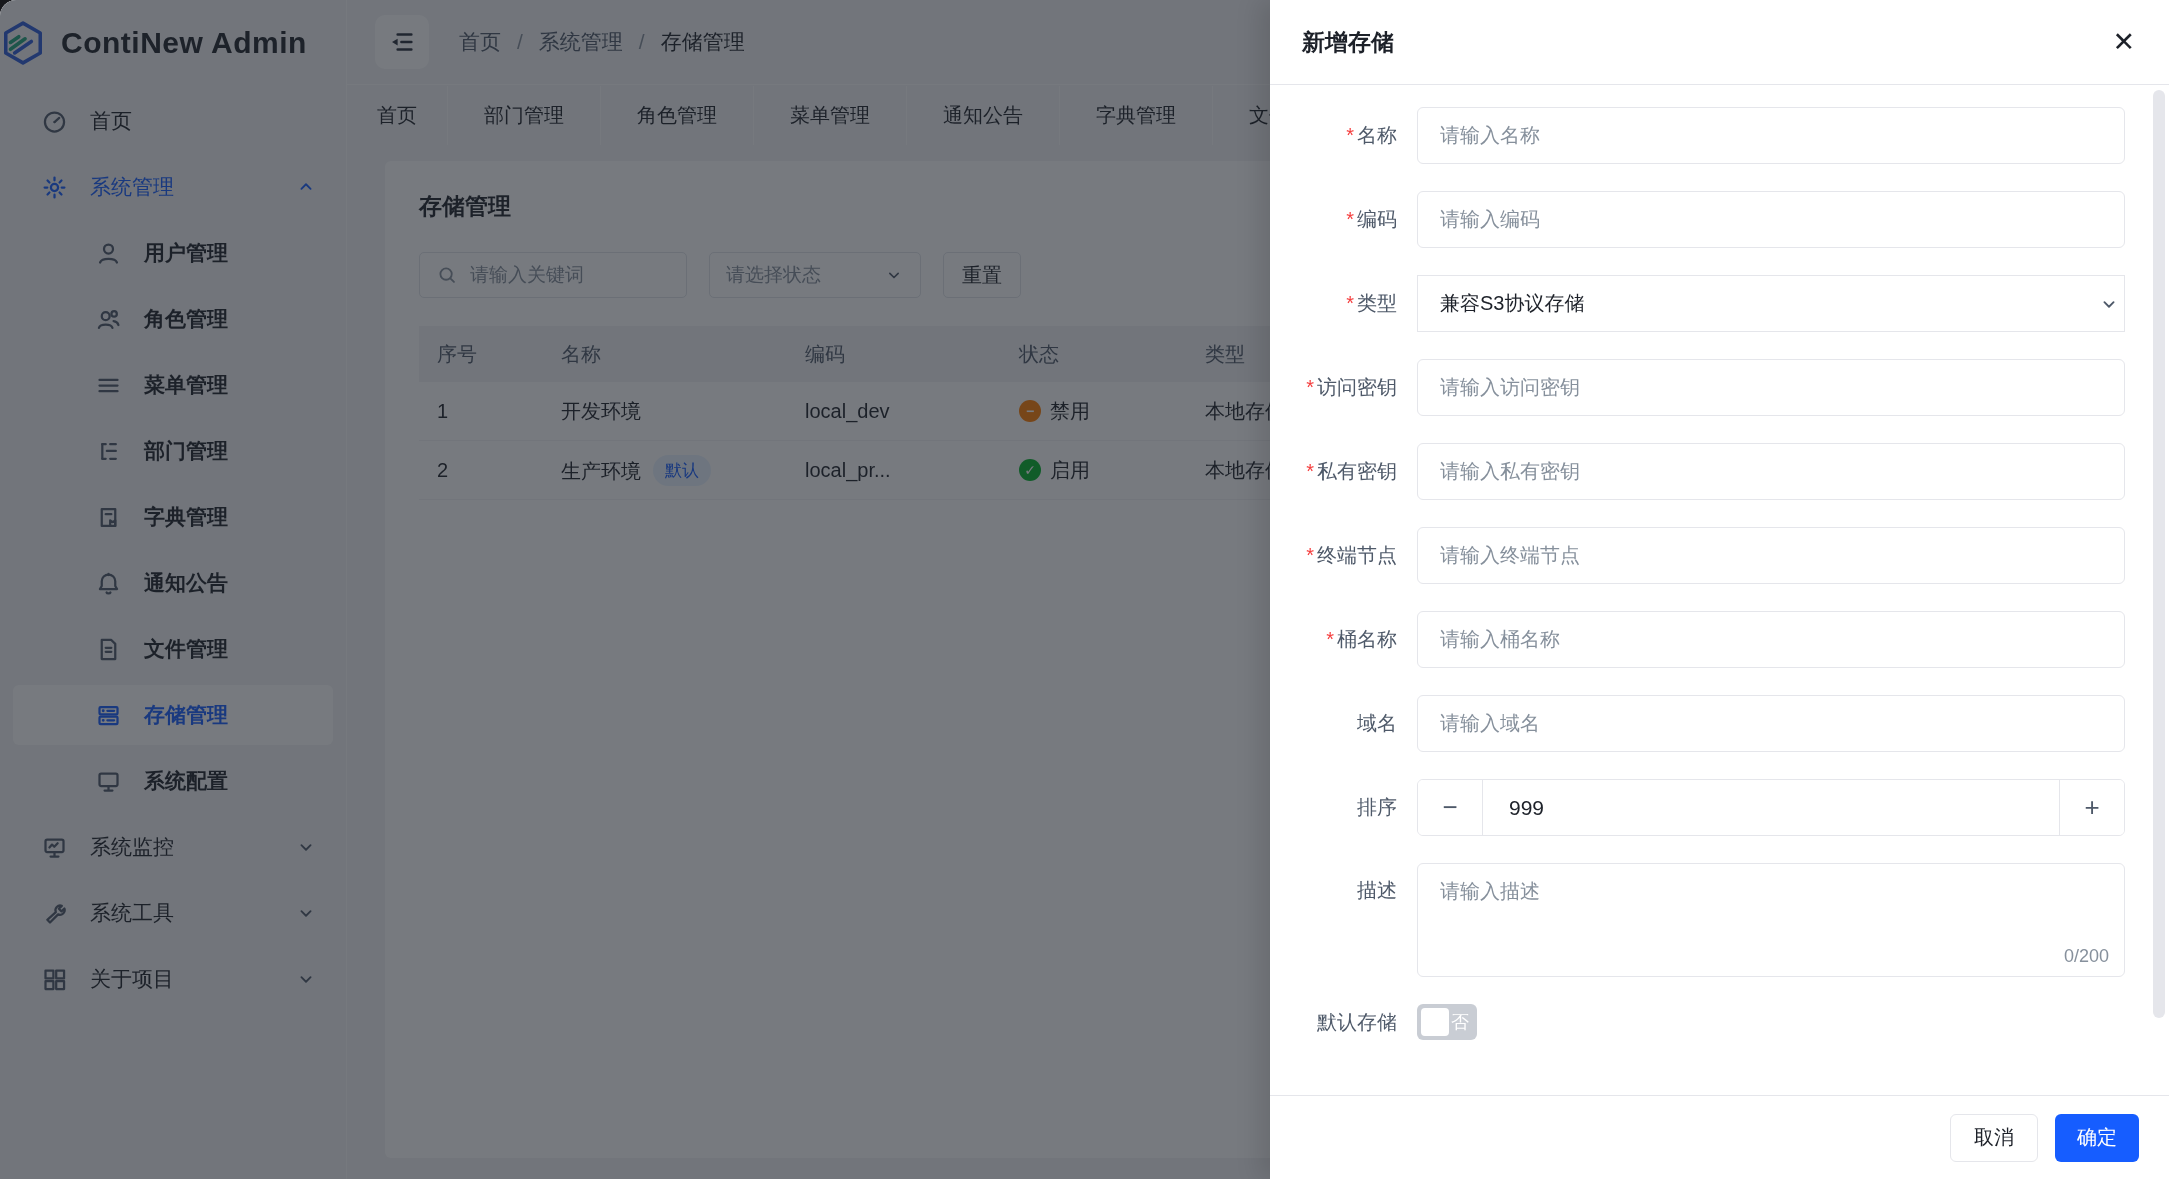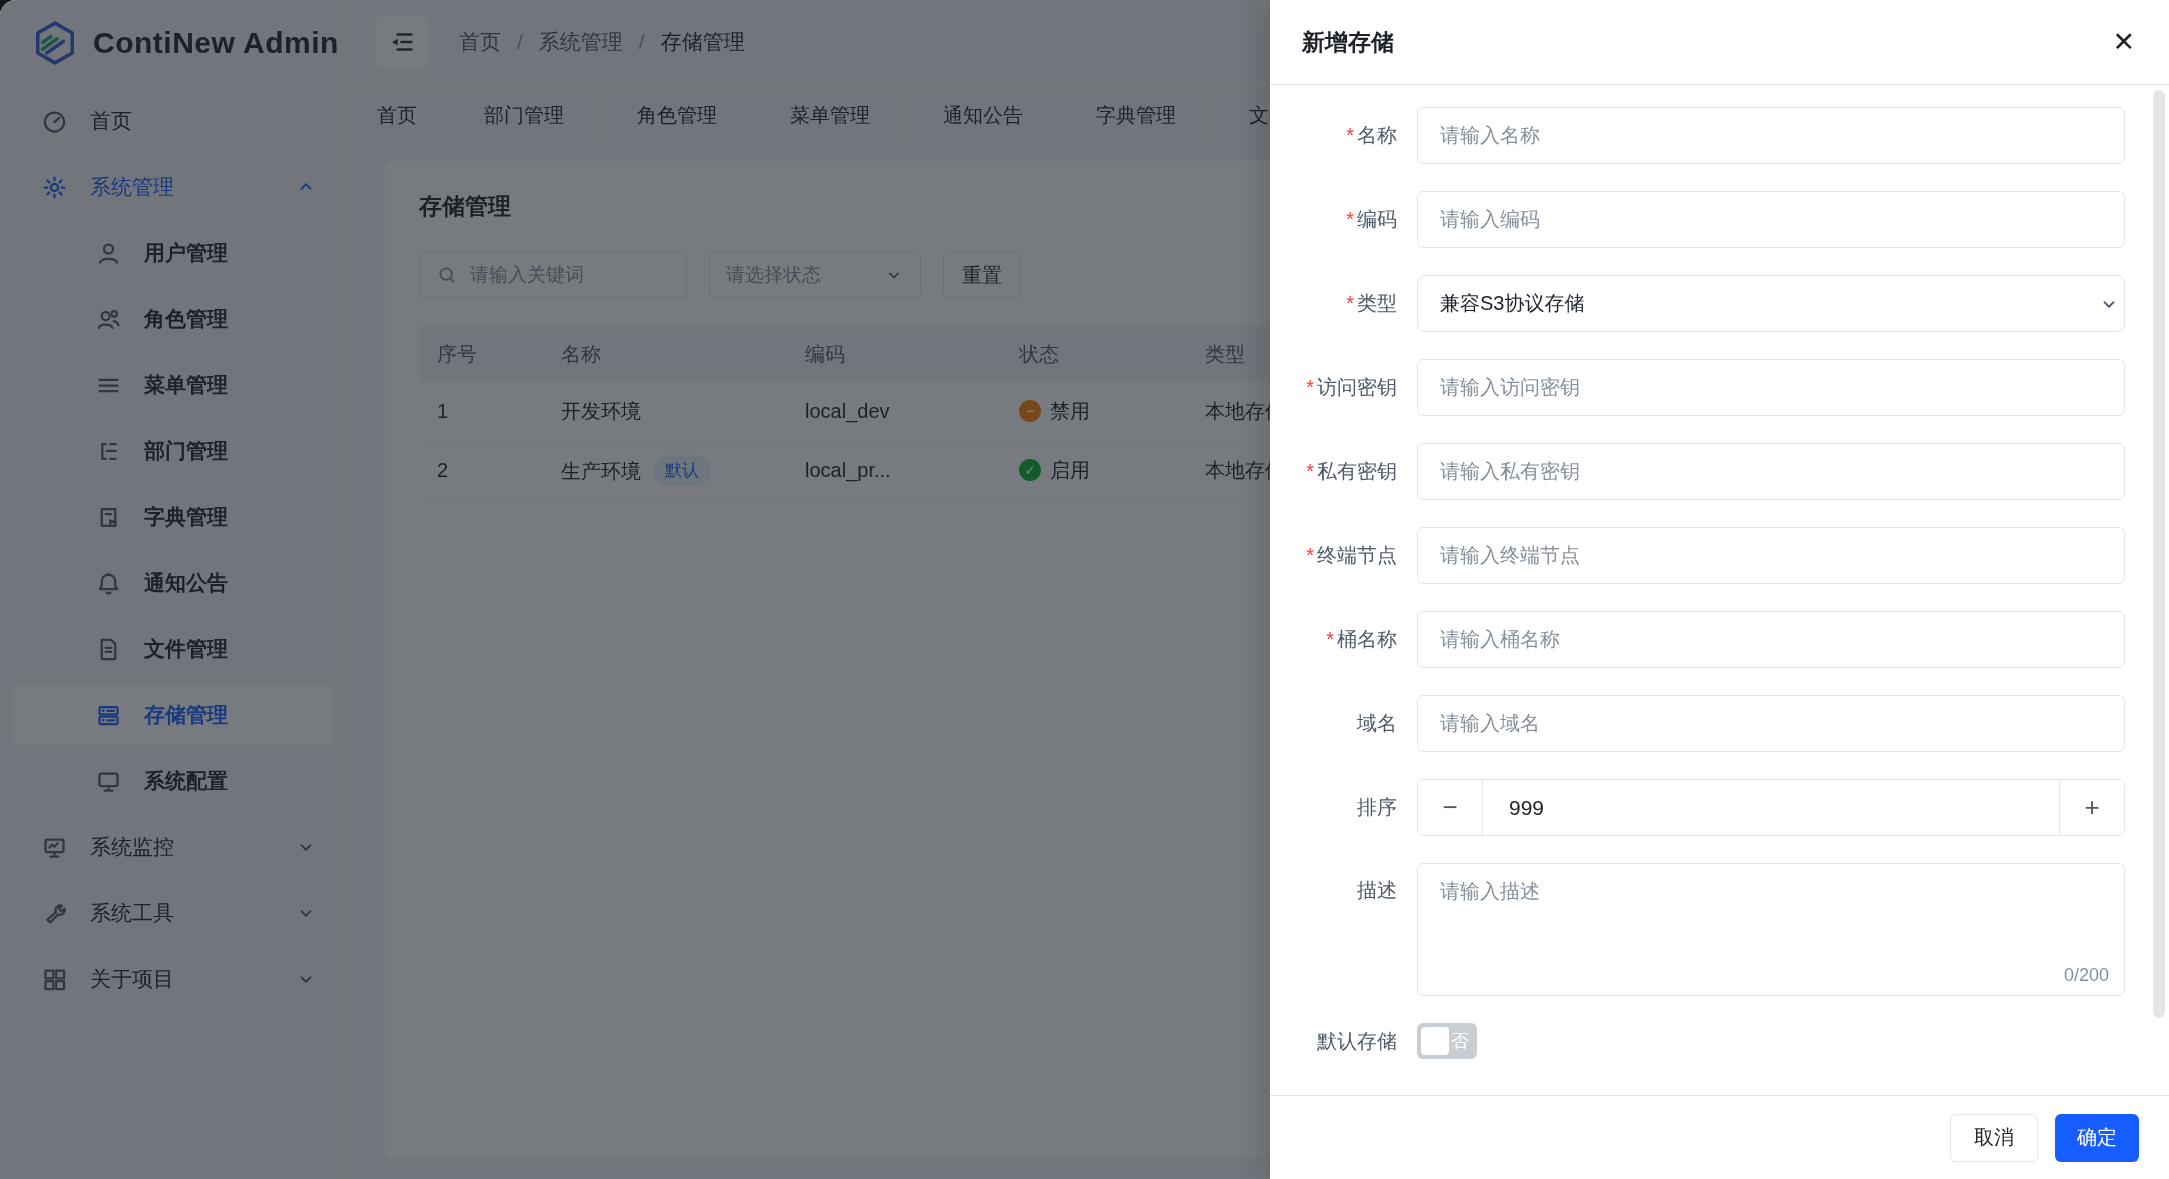--- a/index.html
+++ b/index.html
@@ -5,21 +5,21 @@
   html,body{margin:0;padding:0;}
   body{
     width:2169px;height:1179px;overflow:hidden;background:#17181c;
     font-family:"Liberation Sans","DejaVu Sans",sans-serif;
     -webkit-font-smoothing:antialiased;color:#1d2129;
   }
   .app{position:absolute;inset:0;background:#f2f3f5;border-radius:16px 0 0 0;overflow:hidden;}
 
   
   .sidebar{position:absolute;left:0;top:0;bottom:0;width:346px;background:#f2f3f5;border-right:1px solid rgba(255,255,255,0.75);}
-  .logo-row{height:85px;display:flex;align-items:center;padding-left:32px;gap:15px;}
+  .logo-row{height:85px;display:flex;align-items:center;gap:15px;}
   .logo-svg{width:46px;height:46px;}
   .logo-title{font-size:30px;font-weight:700;color:#20242b;letter-spacing:0.5px;}
   .menu{padding:6px 13px 0 13px;}
   .menu-item{height:60px;margin-bottom:6px;border-radius:6px;display:flex;align-items:center;padding:0 16px 0 28px;font-size:21px;color:#1d2129;cursor:pointer;position:relative;}
   .menu-item .mi-icon{width:27px;height:27px;margin-right:22px;color:#4e5969;flex:none;display:flex;}
   .menu-item .mi-icon svg{width:100%;height:100%;}
   .menu-item.sub{padding-left:82px;font-weight:bold;}
   .menu-item.active-parent{color:#165dff;}
   .menu-item.active-parent .mi-icon{color:#165dff;}
   .menu-item.selected{background:#ffffff;color:#165dff;}
@@ -73,29 +73,29 @@
   .drawer-close{font-size:27px;color:#1d2129;cursor:pointer;line-height:1;}
   .drawer-body{position:absolute;left:0;right:0;top:86px;bottom:84px;overflow:hidden;padding-top:21px;box-sizing:border-box;}
   .form-row{display:flex;align-items:center;margin:0 44px 27px 0;}
   .form-row.top{align-items:flex-start;}
   .f-label{width:147px;flex:none;text-align:right;font-size:20px;color:#4e5969;padding-right:20px;box-sizing:border-box;white-space:nowrap;}
   .form-row.top .f-label{margin-top:14px;}
   .req::before{content:"*";color:#f53f3f;margin-right:3px;}
   .f-control{flex:1;min-width:0;}
   .f-input{width:100%;height:57px;border:1.5px solid #e5e6eb;border-radius:6px;padding:0 22px;font-size:20px;color:#1d2129;box-sizing:border-box;outline:none;background:#fff;font-family:inherit;}
   .f-input::placeholder{color:#86909c;}
-  .f-select{width:100%;height:57px;border:1.5px solid #e5e6eb;border-radius:8px;display:flex;align-items:center;justify-content:space-between;padding:0 4px 0 22px;box-sizing:border-box;font-size:20px;color:#1d2129;cursor:pointer;}
+  .f-select{width:100%;height:57px;border:1.5px solid #e5e6eb;border-radius:0;display:flex;align-items:center;justify-content:space-between;padding:0 4px 0 22px;box-sizing:border-box;font-size:20px;color:#1d2129;cursor:pointer;}
   .f-select .chev{width:22px;height:22px;color:#4e5969;display:flex;}
   .stepper{display:flex;height:57px;border:1.5px solid #e5e6eb;border-radius:6px;overflow:hidden;box-sizing:border-box;}
   .step-btn{width:64px;flex:none;display:flex;align-items:center;justify-content:center;font-size:26px;color:#4e5969;cursor:pointer;background:#fff;user-select:none;}
   .step-btn.minus{border-right:1.5px solid #e5e6eb;}
   .step-btn.plus{border-left:1.5px solid #e5e6eb;}
   .step-value{flex:1;border:none;outline:none;font-size:21px;color:#1d2129;padding-left:26px;font-family:inherit;min-width:0;}
   .ta-wrap{position:relative;}
-  .f-textarea{width:100%;height:133px;border:1.5px solid #e5e6eb;border-radius:6px;padding:14px 22px;font-size:20px;color:#1d2129;box-sizing:border-box;outline:none;resize:none;font-family:inherit;display:block;}
+  .f-textarea{width:100%;height:114px;border:1.5px solid #e5e6eb;border-radius:6px;padding:14px 22px;font-size:20px;color:#1d2129;box-sizing:border-box;outline:none;resize:none;font-family:inherit;display:block;}
   .f-textarea::placeholder{color:#86909c;}
   .ta-counter{position:absolute;right:16px;bottom:10px;font-size:18px;color:#86909c;}
   .switch{width:60px;height:36px;border-radius:6px;background:#c9cdd4;position:relative;cursor:pointer;flex:none;}
   .switch .knob{position:absolute;left:4px;top:4px;width:28px;height:28px;border-radius:4px;background:#fff;}
   .switch .sw-text{position:absolute;right:8px;top:50%;transform:translateY(-50%);color:#fff;font-size:18px;}
   .drawer-scrollbar{position:absolute;right:4px;top:90px;width:12px;height:928px;border-radius:6px;background:#e5e6eb;z-index:60;cursor:pointer;}
   .drawer-footer{position:absolute;left:0;right:0;bottom:0;height:84px;border-top:1px solid #e5e6eb;display:flex;align-items:center;justify-content:flex-end;gap:17px;padding-right:30px;box-sizing:border-box;background:#fff;}
   .btn{height:48px;border-radius:6px;font-size:20px;cursor:pointer;font-family:inherit;}
   .btn-cancel{background:#fff;border:1.5px solid #e5e6eb;color:#1d2129;padding:0 23px;}
   .btn-confirm{background:#165dff;border:none;color:#fff;padding:0 22px;}

